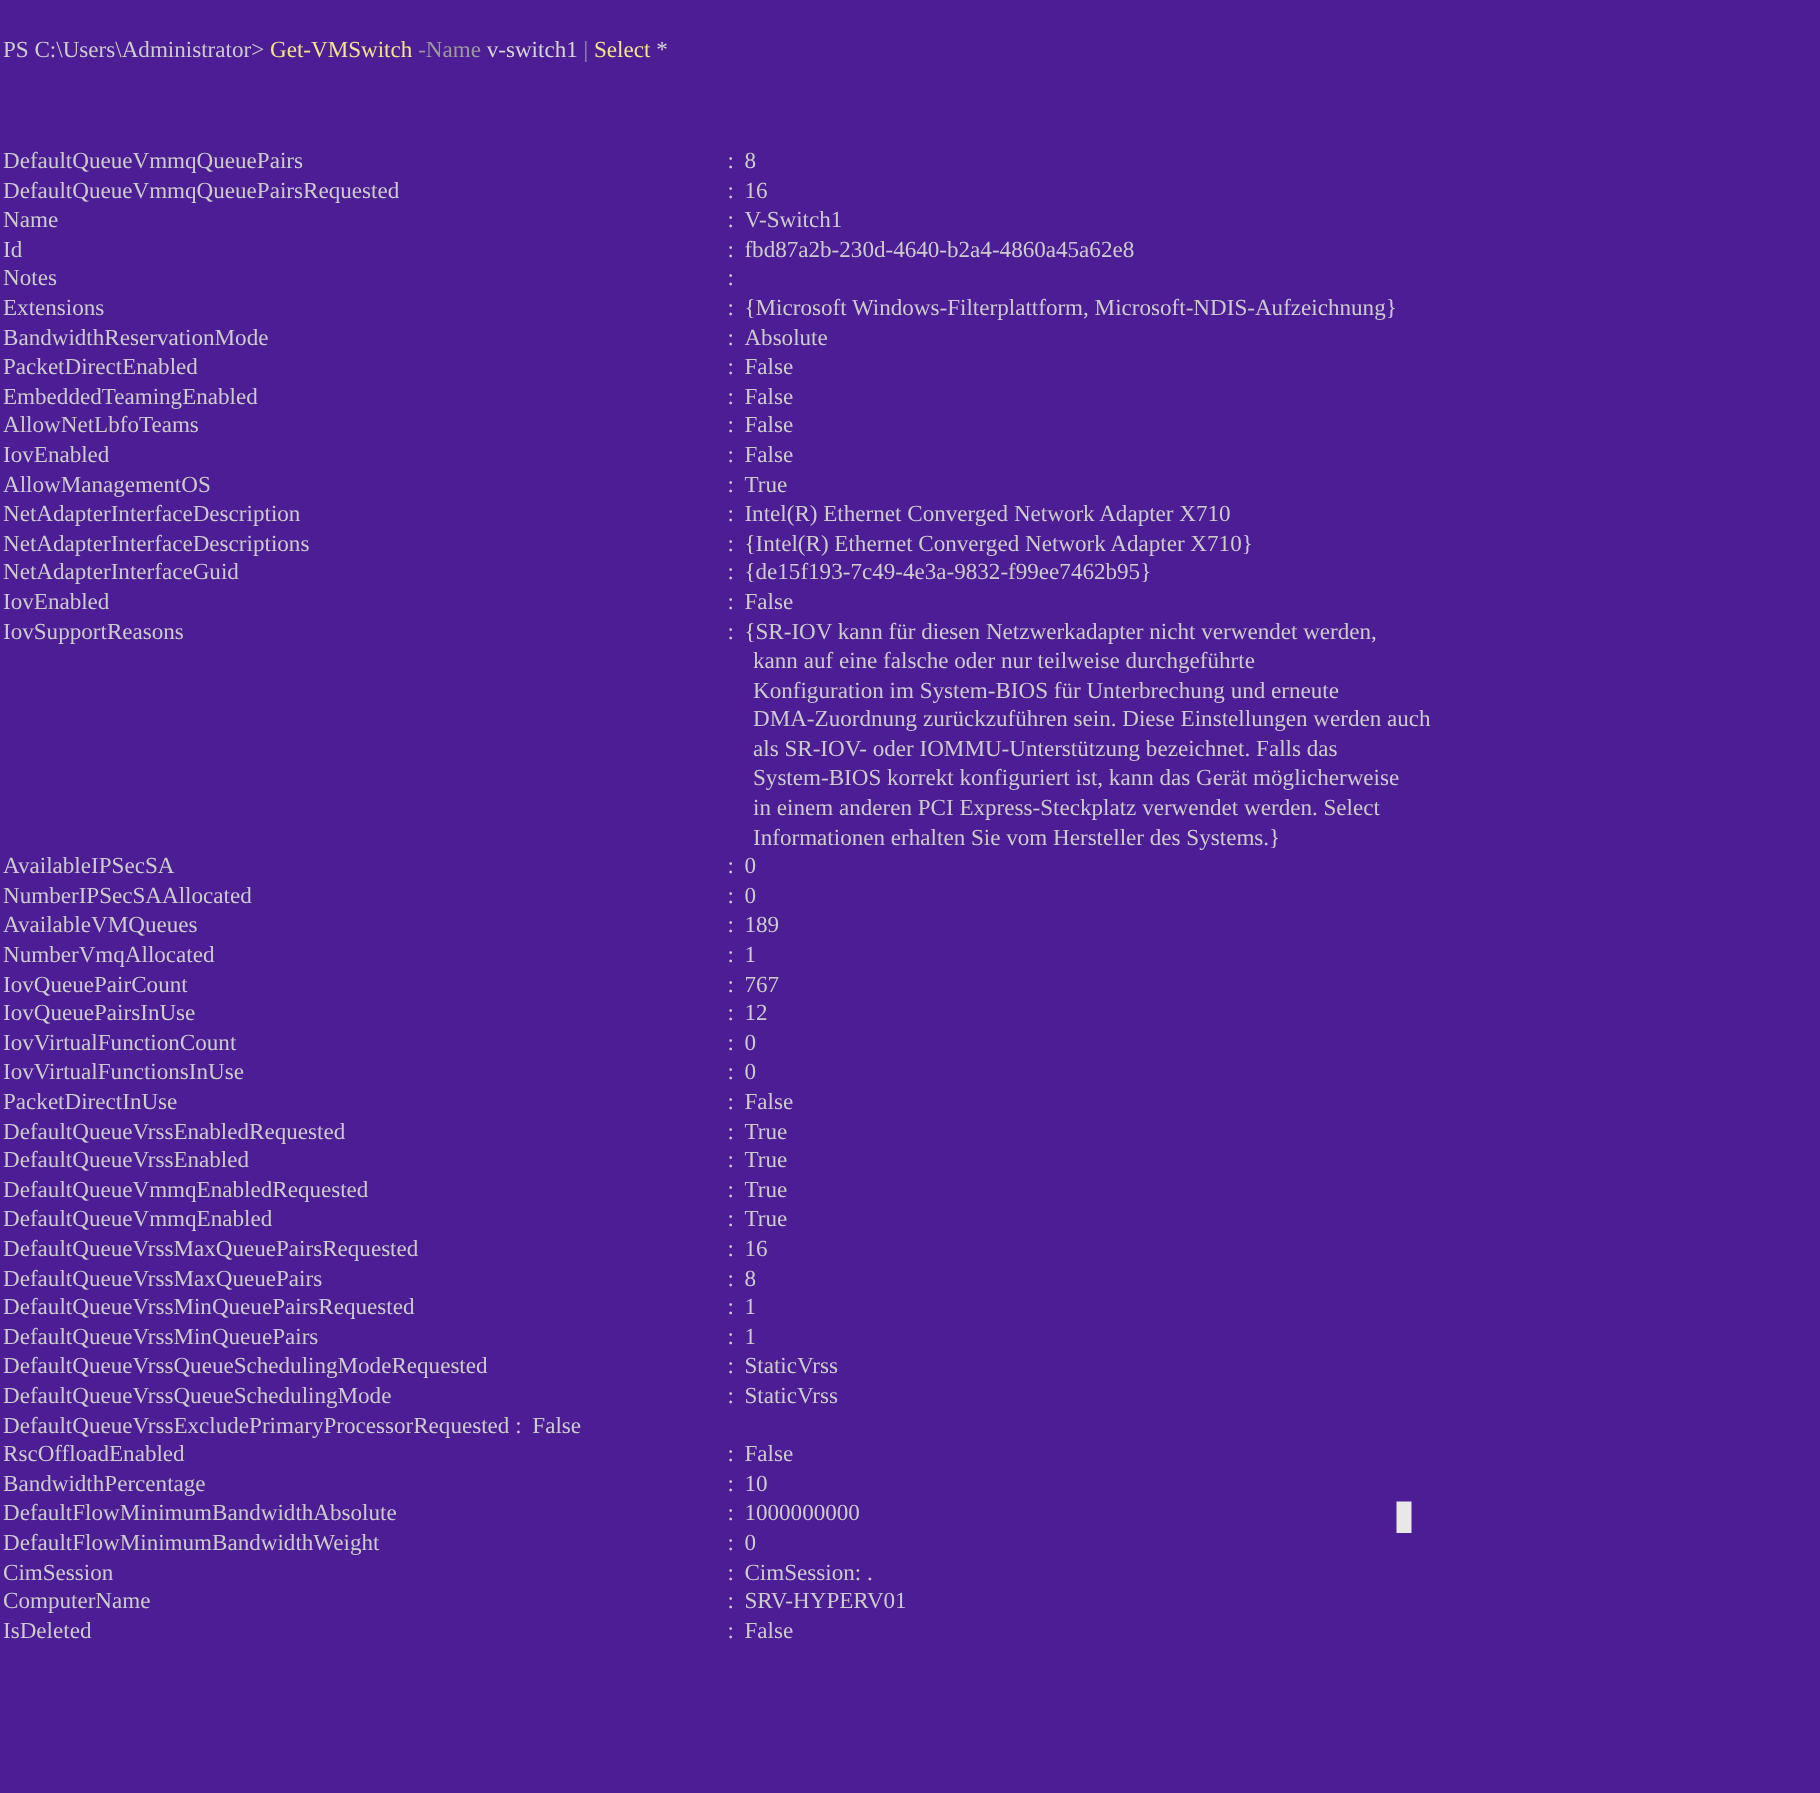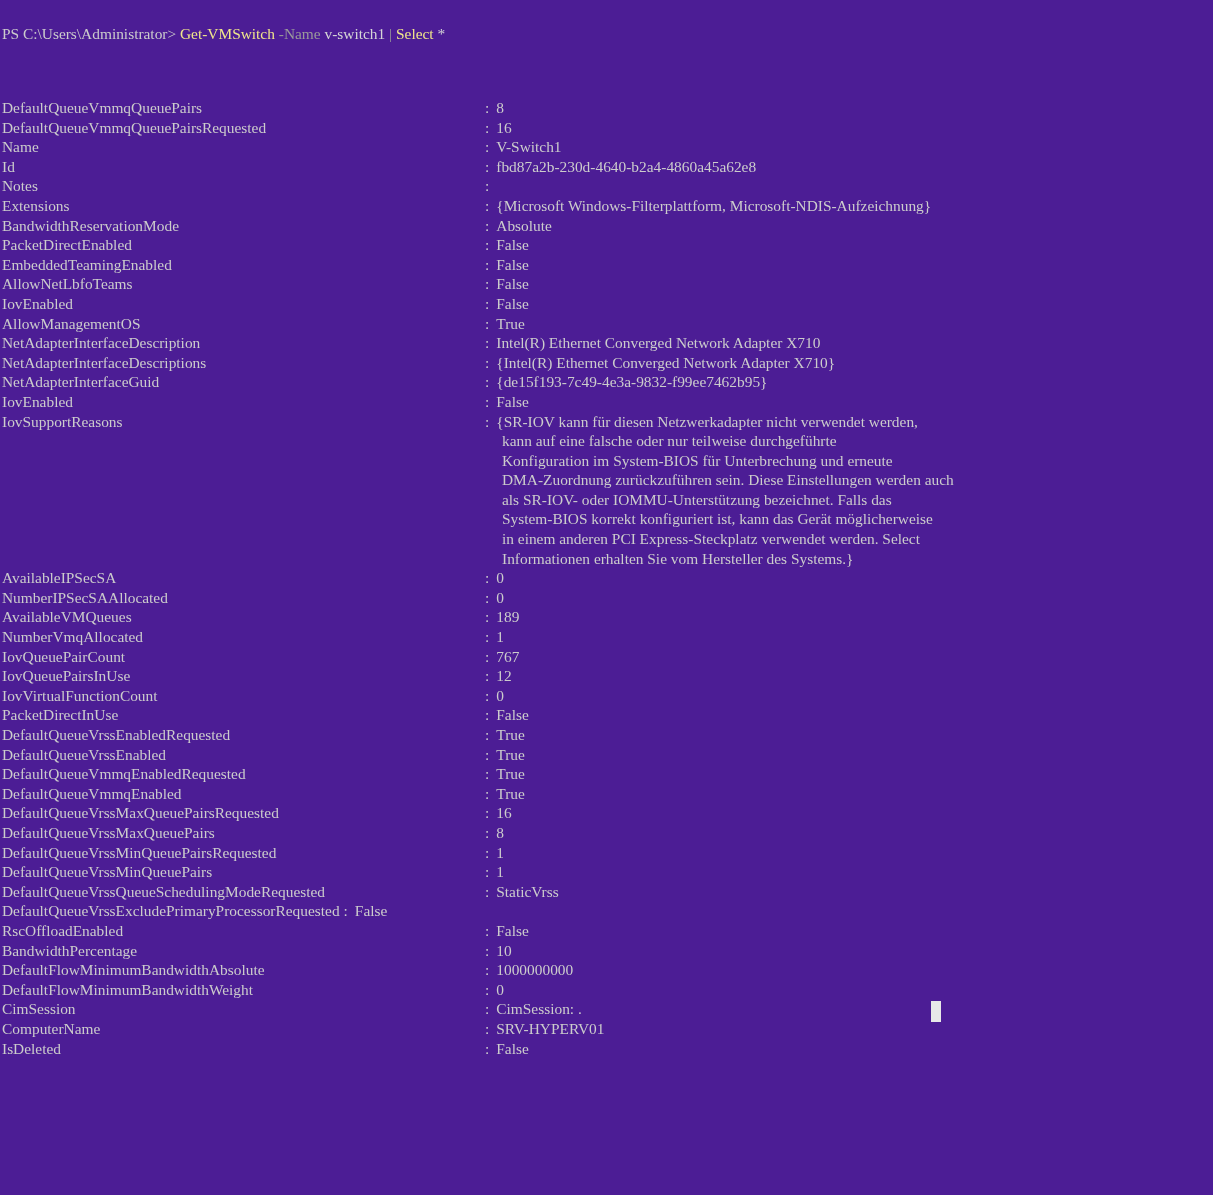--- a/index.html
+++ b/index.html
@@ -120,30 +120,32 @@
       <div class="cont-row"><span class="cont-pad"></span><span class="cont-text">System-BIOS korrekt konfiguriert ist, kann das Gerät möglicherweise</span></div>
       <div class="cont-row"><span class="cont-pad"></span><span class="cont-text">in einem anderen PCI Express-Steckplatz verwendet werden. Select</span></div>
       <div class="cont-row"><span class="cont-pad"></span><span class="cont-text">Informationen erhalten Sie vom Hersteller des Systems.}</span></div>
       <div class="prop-row"><span class="pname">AvailableIPSecSA</span><span class="pcolon">:</span><span class="pval">0</span></div>
       <div class="prop-row"><span class="pname">NumberIPSecSAAllocated</span><span class="pcolon">:</span><span class="pval">0</span></div>
       <div class="prop-row"><span class="pname">AvailableVMQueues</span><span class="pcolon">:</span><span class="pval">189</span></div>
       <div class="prop-row"><span class="pname">NumberVmqAllocated</span><span class="pcolon">:</span><span class="pval">1</span></div>
       <div class="prop-row"><span class="pname">IovQueuePairCount</span><span class="pcolon">:</span><span class="pval">767</span></div>
       <div class="prop-row"><span class="pname">IovQueuePairsInUse</span><span class="pcolon">:</span><span class="pval">12</span></div>
       <div class="prop-row"><span class="pname">IovVirtualFunctionCount</span><span class="pcolon">:</span><span class="pval">0</span></div>
+      <div class="prop-row"><span class="pname">IovVirtualFunctionsInUse</span><span class="pcolon">:</span><span class="pval">0</span></div>
       <div class="prop-row"><span class="pname">PacketDirectInUse</span><span class="pcolon">:</span><span class="pval">False</span></div>
       <div class="prop-row"><span class="pname">DefaultQueueVrssEnabledRequested</span><span class="pcolon">:</span><span class="pval">True</span></div>
       <div class="prop-row"><span class="pname">DefaultQueueVrssEnabled</span><span class="pcolon">:</span><span class="pval">True</span></div>
       <div class="prop-row"><span class="pname">DefaultQueueVmmqEnabledRequested</span><span class="pcolon">:</span><span class="pval">True</span></div>
       <div class="prop-row"><span class="pname">DefaultQueueVmmqEnabled</span><span class="pcolon">:</span><span class="pval">True</span></div>
       <div class="prop-row"><span class="pname">DefaultQueueVrssMaxQueuePairsRequested</span><span class="pcolon">:</span><span class="pval">16</span></div>
       <div class="prop-row"><span class="pname">DefaultQueueVrssMaxQueuePairs</span><span class="pcolon">:</span><span class="pval">8</span></div>
       <div class="prop-row"><span class="pname">DefaultQueueVrssMinQueuePairsRequested</span><span class="pcolon">:</span><span class="pval">1</span></div>
       <div class="prop-row"><span class="pname">DefaultQueueVrssMinQueuePairs</span><span class="pcolon">:</span><span class="pval">1</span></div>
       <div class="prop-row"><span class="pname">DefaultQueueVrssQueueSchedulingModeRequested</span><span class="pcolon">:</span><span class="pval">StaticVrss</span></div>
+      <div class="prop-row"><span class="pname">DefaultQueueVrssQueueSchedulingMode</span><span class="pcolon">:</span><span class="pval">StaticVrss</span></div>
       <div class="prop-row"><span class="pname wide">DefaultQueueVrssExcludePrimaryProcessorRequested</span><span class="pcolon">:</span><span class="pval">False</span></div>
       <div class="prop-row"><span class="pname">RscOffloadEnabled</span><span class="pcolon">:</span><span class="pval">False</span></div>
       <div class="prop-row"><span class="pname">BandwidthPercentage</span><span class="pcolon">:</span><span class="pval">10</span></div>
       <div class="prop-row"><span class="pname">DefaultFlowMinimumBandwidthAbsolute</span><span class="pcolon">:</span><span class="pval">1000000000</span></div>
       <div class="prop-row"><span class="pname">DefaultFlowMinimumBandwidthWeight</span><span class="pcolon">:</span><span class="pval">0</span></div>
       <div class="prop-row"><span class="pname">CimSession</span><span class="pcolon">:</span><span class="pval">CimSession: .</span></div>
       <div class="prop-row"><span class="pname">ComputerName</span><span class="pcolon">:</span><span class="pval">SRV-HYPERV01</span></div>
       <div class="prop-row"><span class="pname">IsDeleted</span><span class="pcolon">:</span><span class="pval">False</span></div>
     </div>
 

